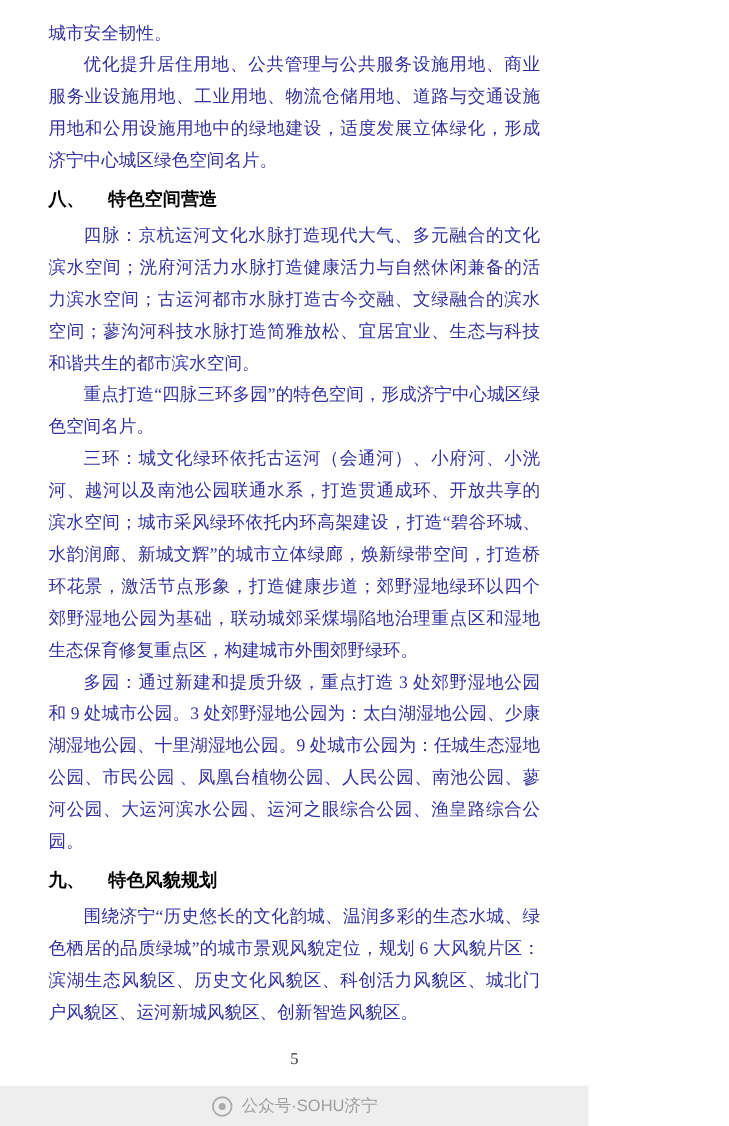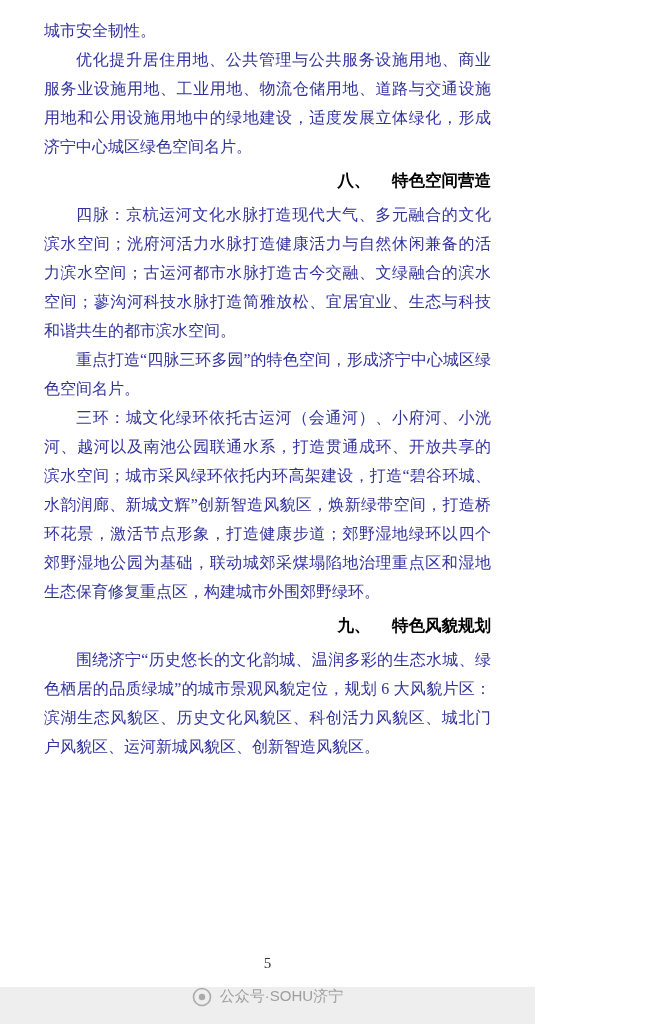--- a/index.html
+++ b/index.html
@@ -29,21 +29,21 @@
   }
   p.indent {
     text-indent: 2em;
   }
   h2.section-heading {
     margin: 5px 0;
     font-size: 16.5px;
     line-height: 29px;
     font-weight: bold;
     color: #000000;
-    text-align: right;
+    text-align: left;
   }
   .heading-num {
     margin-right: 1.3em;
   }
   .page-number {
     position: absolute;
     bottom: 52px;
     left: 0;
     width: 100%;
     text-align: center;
@@ -51,21 +51,21 @@
     font-size: 15px;
   }
   .footer-bar {
     position: absolute;
     left: 0;
     right: 0;
     bottom: 0;
     height: 37px;
     background: #eeeeee;
     display: flex;
-    align-items: flex-start;
+    align-items: center;
     justify-content: center;
     gap: 8px;
     color: #9e9e9e;
     font-size: 15px;
     font-family: "Liberation Sans", "DejaVu Sans", sans-serif;
   }
   .footer-logo {
     width: 20px;
     height: 20px;
     display: inline-block;
@@ -84,22 +84,23 @@
     <p class="indent">优化提升居住用地、公共管理与公共服务设施用地、商业服务业设施用地、工业用地、物流仓储用地、道路与交通设施用地和公用设施用地中的绿地建设，适度发展立体绿化，形成济宁中心城区绿色空间名片。</p>
 
     <h2 class="section-heading">
       <span class="heading-num">八、</span><span>特色空间营造</span>
     </h2>
 
     <p class="indent">四脉：京杭运河文化水脉打造现代大气、多元融合的文化滨水空间；洸府河活力水脉打造健康活力与自然休闲兼备的活力滨水空间；古运河都市水脉打造古今交融、文绿融合的滨水空间；蓼沟河科技水脉打造简雅放松、宜居宜业、生态与科技和谐共生的都市滨水空间。</p>
 
     <p class="indent">重点打造“四脉三环多园”的特色空间，形成济宁中心城区绿色空间名片。</p>
 
-    <p class="indent">三环：城文化绿环依托古运河（会通河）、小府河、小洸河、越河以及南池公园联通水系，打造贯通成环、开放共享的滨水空间；城市采风绿环依托内环高架建设，打造“碧谷环城、水韵润廊、新城文辉”创新智造风貌区，焕新绿带空间，打造桥环花景，激活节点形象，打造健康步道；郊野湿地绿环以四个郊野湿地公园为基础，联动城郊采煤塌陷地治理重点区和湿地生态保育修复重点区，构建城市外围郊野绿环。</p>
+    <p class="indent">三环：城文化绿环依托古运河（会通河）、小府河、小洸河、越河以及南池公园联通水系，打造贯通成环、开放共享的滨水空间；城市采风绿环依托内环高架建设，打造“碧谷环城、水韵润廊、新城文辉”的城市立体绿廊，焕新绿带空间，打造桥环花景，激活节点形象，打造健康步道；郊野湿地绿环以四个郊野湿地公园为基础，联动城郊采煤塌陷地治理重点区和湿地生态保育修复重点区，构建城市外围郊野绿环。</p>
 
+    <p class="indent">多园：通过新建和提质升级，重点打造 3 处郊野湿地公园和 9 处城市公园。3 处郊野湿地公园为：太白湖湿地公园、少康湖湿地公园、十里湖湿地公园。9 处城市公园为：任城生态湿地公园、市民公园 、凤凰台植物公园、人民公园、南池公园、蓼河公园、大运河滨水公园、运河之眼综合公园、渔皇路综合公园。</p>
 
     <h2 class="section-heading">
       <span class="heading-num">九、</span><span>特色风貌规划</span>
     </h2>
 
     <p class="indent">围绕济宁“历史悠长的文化韵城、温润多彩的生态水城、绿色栖居的品质绿城”的城市景观风貌定位，规划 6 大风貌片区：滨湖生态风貌区、历史文化风貌区、科创活力风貌区、城北门户风貌区、运河新城风貌区、创新智造风貌区。</p>
 
   </div>
 
   <div class="page-number">5</div>

